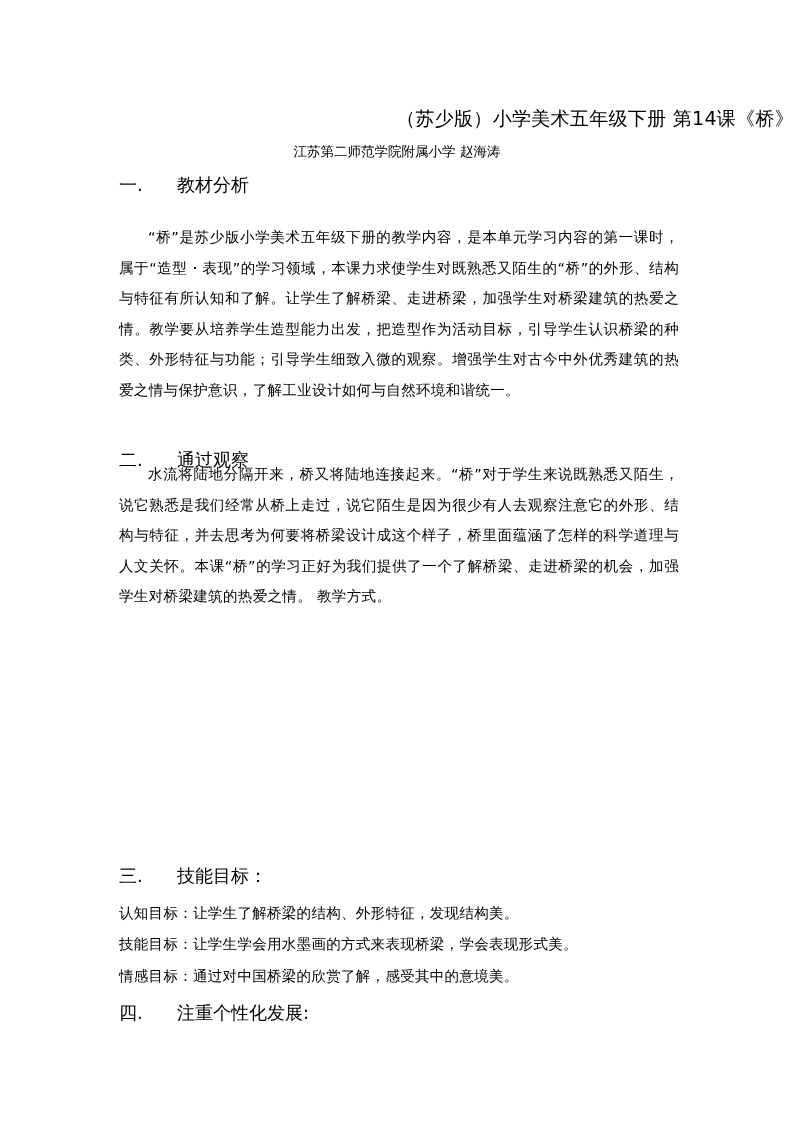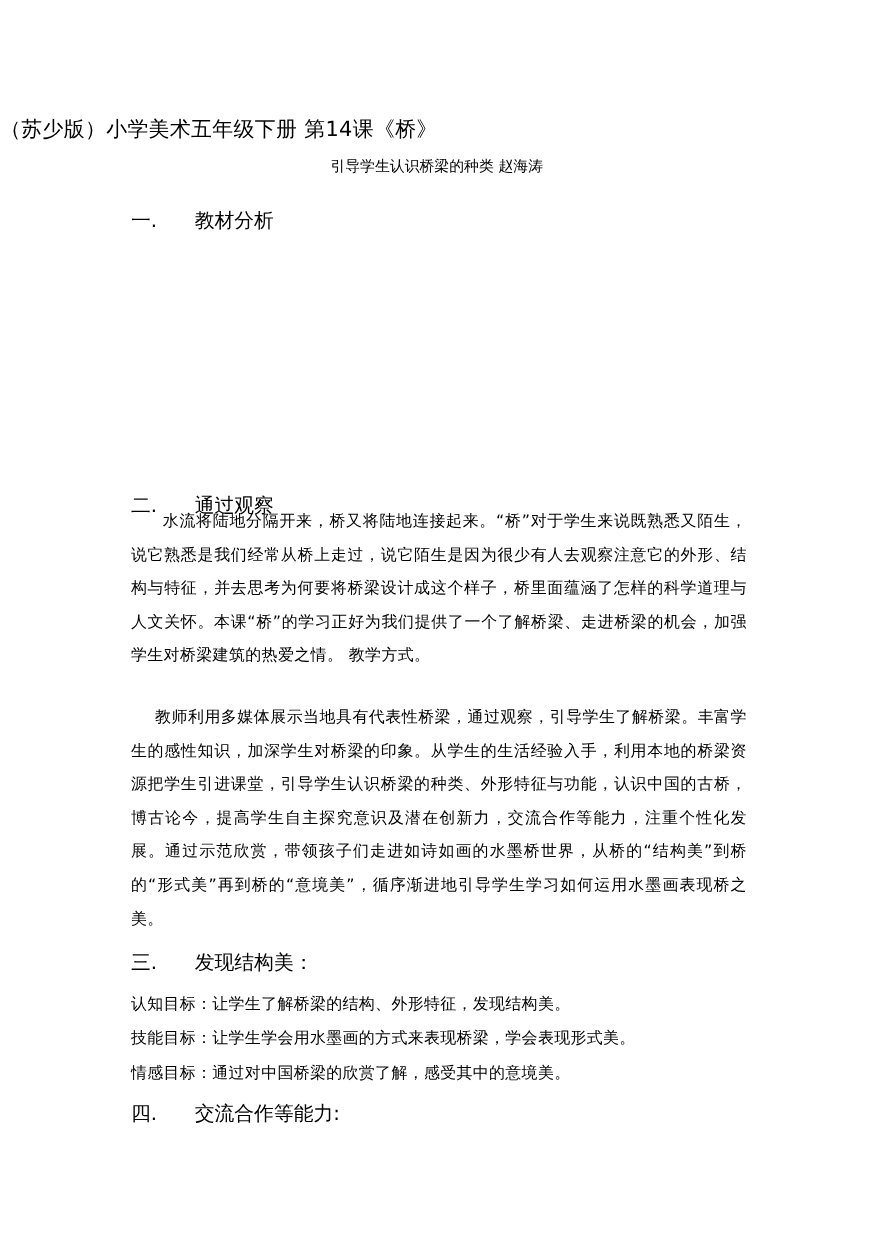--- a/index.html
+++ b/index.html
@@ -1,48 +1,48 @@
 <!DOCTYPE html>
 <html><head>
 <meta charset="utf-8">
 <style>
   html, body { margin: 0; padding: 0; background: #ffffff; }
   body { width: 794px; height: 1123px; position: relative; overflow: hidden;
          font-family: "DejaVu Sans", "Liberation Sans", sans-serif; color: #000; }
   .page { position: absolute; left: 0; top: 0; width: 794px; height: 1123px; }
-  .title { position: absolute; left: 0; width: 794px; top: 105px; text-align: left;
+  .title { position: absolute; left: 0; width: 794px; top: 105px; text-align: right;
            font-size: 19px; line-height: 26px; letter-spacing: 0.3px; }
   .subtitle { position: absolute; left: 0; width: 794px; top: 141px; text-align: center;
               font-size: 13.5px; line-height: 20px; }
   .heading { position: absolute; left: 119px; font-size: 18px; line-height: 26px; }
   .heading .num { display: inline-block; width: 58px; }
   .para { position: absolute; left: 119px; width: 560px; font-size: 14.5px; line-height: 30.6px;
           text-indent: 29px; text-align: justify; margin: 0; letter-spacing: 0.35px; }
   .line { position: absolute; left: 119px; font-size: 14.5px; line-height: 20px; white-space: nowrap; letter-spacing: 0.3px; }
 </style>
 </head>
 <body>
 
 <div class="page">
   <div class="title">（苏少版）小学美术五年级下册 第14课《桥》</div>
-  <div class="subtitle">引导学生认识桥梁的种类 赵海涛</div>
+  <div class="subtitle">江苏第二师范学院附属小学 赵海涛</div>
 
-  <div class="heading" style="top:188px">
+  <div class="heading" style="top:172px">
     <span class="num">一.</span><span>教材分析</span>
   </div>
+  <p class="para" style="top:222px">“桥”是苏少版小学美术五年级下册的教学内容，是本单元学习内容的第一课时，属于“造型・表现”的学习领域，本课力求使学生对既熟悉又陌生的“桥”的外形、结构与特征有所认知和了解。让学生了解桥梁、走进桥梁，加强学生对桥梁建筑的热爱之情。教学要从培养学生造型能力出发，把造型作为活动目标，引导学生认识桥梁的种类、外形特征与功能；引导学生细致入微的观察。增强学生对古今中外优秀建筑的热爱之情与保护意识，了解工业设计如何与自然环境和谐统一。</p>
 
   <div class="heading" style="top:447px">
     <span class="num">二.</span><span>通过观察</span>
   </div>
   <p class="para" style="top:459px">水流将陆地分隔开来，桥又将陆地连接起来。“桥”对于学生来说既熟悉又陌生，说它熟悉是我们经常从桥上走过，说它陌生是因为很少有人去观察注意它的外形、结构与特征，并去思考为何要将桥梁设计成这个样子，桥里面蕴涵了怎样的科学道理与人文关怀。本课“桥”的学习正好为我们提供了一个了解桥梁、走进桥梁的机会，加强学生对桥梁建筑的热爱之情。 教学方式。</p>
-  <p class="para" style="top:637px; text-indent:22px">教师利用多媒体展示当地具有代表性桥梁，通过观察，引导学生了解桥梁。丰富学生的感性知识，加深学生对桥梁的印象。从学生的生活经验入手，利用本地的桥梁资源把学生引进课堂，引导学生认识桥梁的种类、外形特征与功能，认识中国的古桥，博古论今，提高学生自主探究意识及潜在创新力，交流合作等能力，注重个性化发展。通过示范欣赏，带领孩子们走进如诗如画的水墨桥世界，从桥的“结构美”到桥的“形式美”再到桥的“意境美”，循序渐进地引导学生学习如何运用水墨画表现桥之美。</p>
 
   <div class="heading" style="top:863px">
-    <span class="num">三.</span><span>发现结构美：</span>
+    <span class="num">三.</span><span>技能目标：</span>
   </div>
   <div class="line" style="top:903px">认知目标：让学生了解桥梁的结构、外形特征，发现结构美。</div>
   <div class="line" style="top:966px">情感目标：通过对中国桥梁的欣赏了解，感受其中的意境美。</div>
   <div class="line" style="top:934px">技能目标：让学生学会用水墨画的方式来表现桥梁，学会表现形式美。</div>
 
   <div class="heading" style="top:1000px">
-    <span class="num">四.</span><span>交流合作等能力:</span>
+    <span class="num">四.</span><span>注重个性化发展:</span>
   </div>
 </div>
 
 </body></html>

